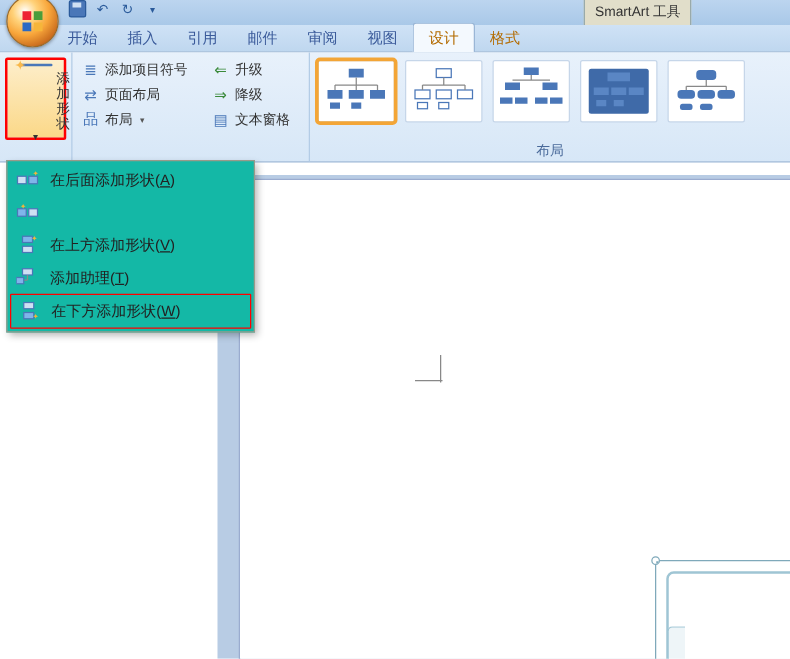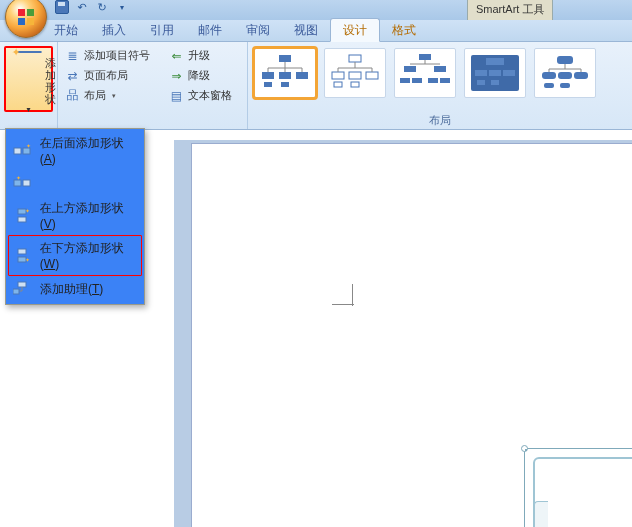--- a/index.html
+++ b/index.html
@@ -33,21 +33,21 @@
   .small-stack { display:flex; flex-direction:column; gap:3px; padding-top:2px; }
   .small-item { display:flex; align-items:center; gap:4px; font-size:11px; color:#333; padding:1px 3px;}
   .small-item .ico { width:15px; height:15px; display:flex; align-items:center; justify-content:center; font-size:12px;}
   .small-item .drop { font-size:7px; margin-left:2px; color:#555;}
 
   .layouts-group { flex:1; padding:6px 6px 16px 6px; display:flex; gap:8px; align-items:flex-start; }
   .layout-thumb { width:62px; height:50px; border:1px solid #c6d6e9; background:#fff; border-radius:2px; display:flex; align-items:center; justify-content:center; position:relative;}
   .layout-thumb.selected { outline:3px solid #f3a536; outline-offset:-1px; }
   .thumb-svg { width:54px; height:42px; }
 
-  .dropdown-menu { position:absolute; left:5px; top:128px; width:140px; background:#3b82f6; border:1px solid #9a9a8a; box-shadow:2px 3px 6px rgba(0,0,0,.3); padding:2px; z-index:100;}
+  .dropdown-menu { position:absolute; left:5px; top:128px; width:199px; background:#14b8a6; border:1px solid #9a9a8a; box-shadow:2px 3px 6px rgba(0,0,0,.3); padding:2px; z-index:100;}
   .dropdown-menu .mi { display:flex; align-items:center; gap:8px; font-size:12px; color:#222; padding:4px 4px 4px 4px; position:relative;}
   .dropdown-menu .mi .mico { width:20px; height:18px; display:flex; align-items:center; justify-content:center;}
   .dropdown-menu .mi.hl { border:1.5px solid #ff0000; border-radius:1px; }
   .mi u { text-decoration: underline; }
 
   .stage { position:absolute; left:174px; top:140px; right:0; bottom:0; background:#b8cce4; }
   .paper { position:absolute; left:18px; top:4px; width:630px; height:520px; background:#fff; box-shadow:0 0 0 1px #9aaccf; }
   .smartart-frame { position:absolute; left:350px; top:308px; width:400px; height:250px; border:1px solid #7fa9ba;}
   .smartart-frame::before, .smartart-frame::after, .sa-ht, .sa-hl { content:""; position:absolute; background:#fff; border:1px solid #7fa9ba;}
   .sa-dot { position:absolute; width:7px; height:7px; background:#fff; border:1px solid #7fa9ba; border-radius:50%;}
@@ -236,41 +236,41 @@
   <div class="mi">
     <span class="mico">
         <svg width="18" height="16" viewBox="0 0 18 16">
           <rect x="5" y="1" width="8" height="5" fill="#7fb5ea" stroke="#4a77b8"></rect>
           <rect x="5" y="9" width="8" height="5" fill="#cfe0f3" stroke="#4a77b8"></rect>
           <text x="12" y="5" font-size="6" fill="#f6b53a">✦</text>
         </svg>
       </span>
     <span>在上方添加形状(<u>V</u>)</span>
   </div>
-  <div class="mi hl">
-    <span class="mico">
-        <svg width="18" height="16" viewBox="0 0 18 16">
-          <rect x="5" y="1" width="8" height="5" fill="#cfe0f3" stroke="#4a77b8"></rect>
-          <rect x="5" y="9" width="8" height="5" fill="#7fb5ea" stroke="#4a77b8"></rect>
-          <text x="12" y="14" font-size="6" fill="#f6b53a">✦</text>
-        </svg>
-      </span>
-    <span>在下方添加形状(<u>W</u>)</span>
-  </div>
   <div class="mi">
     <span class="mico">
         <svg width="18" height="16" viewBox="0 0 18 16">
           <rect x="5" y="1" width="8" height="5" fill="#cfe0f3" stroke="#4a77b8"></rect>
           <line x1="9" y1="6" x2="9" y2="10" stroke="#888"></line>
           <line x1="9" y1="10" x2="4" y2="10" stroke="#888"></line>
           <rect x="0" y="8" width="6" height="5" fill="#7fb5ea" stroke="#4a77b8"></rect>
         </svg>
       </span>
     <span>添加助理(<u>T</u>)</span>
   </div>
+  <div class="mi hl">
+    <span class="mico">
+        <svg width="18" height="16" viewBox="0 0 18 16">
+          <rect x="5" y="1" width="8" height="5" fill="#cfe0f3" stroke="#4a77b8"></rect>
+          <rect x="5" y="9" width="8" height="5" fill="#7fb5ea" stroke="#4a77b8"></rect>
+          <text x="12" y="14" font-size="6" fill="#f6b53a">✦</text>
+        </svg>
+      </span>
+    <span>在下方添加形状(<u>W</u>)</span>
+  </div>
 </div>
 
 <div class="stage">
   <div class="paper">
     <div class="corner-marker" style="left:140px; top:140px;"></div>
   </div>
   <div class="smartart-frame">
     <div class="sa-dot" style="left:-4px; top:-4px;"></div>
 
     <div class="sa-inner">

